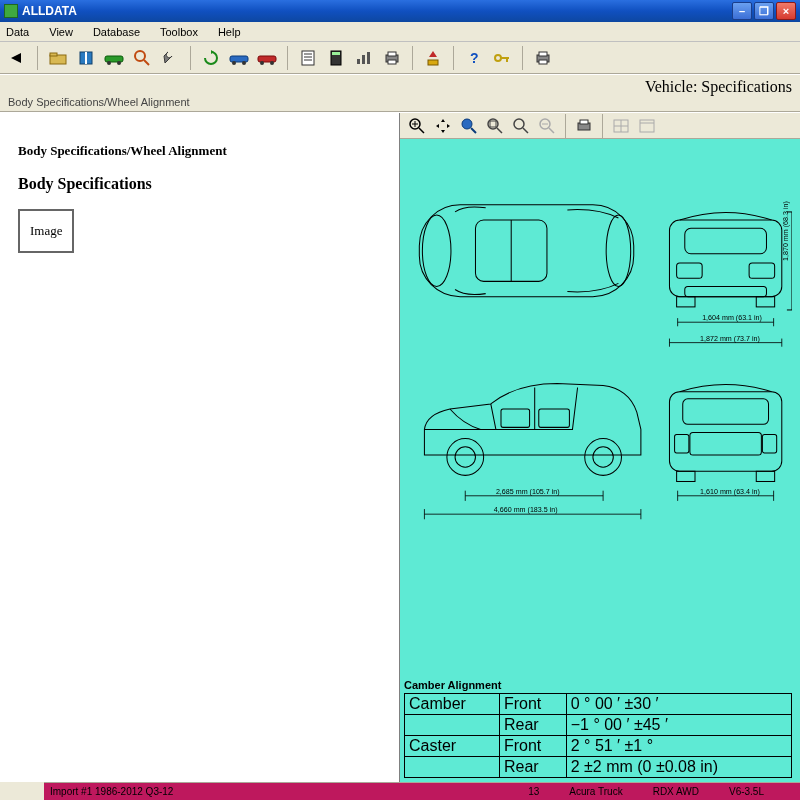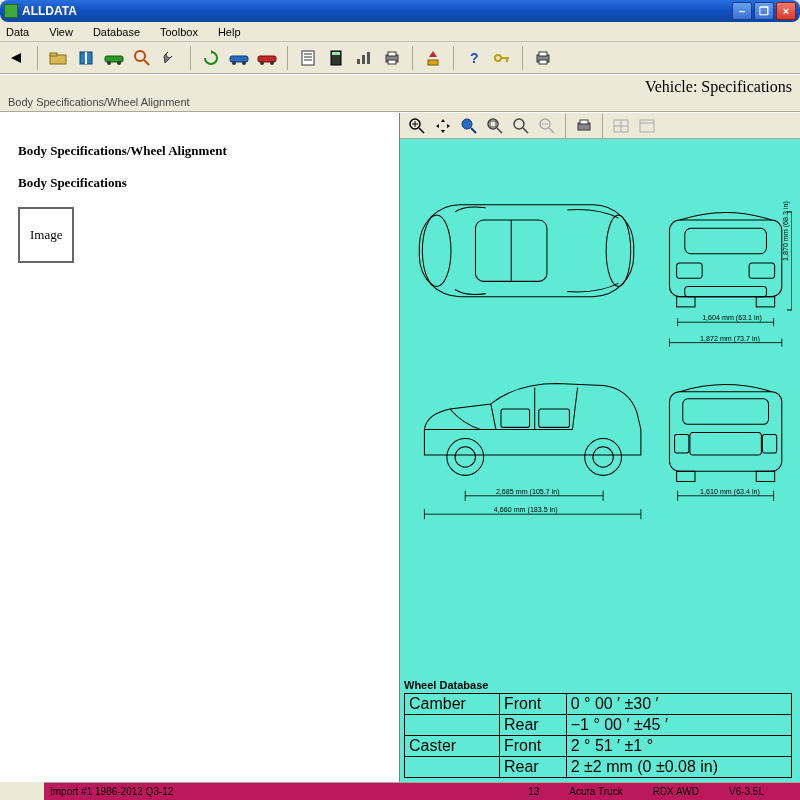--- a/index.html
+++ b/index.html
@@ -15,21 +15,20 @@
     flex-direction: column;
   }
   
   .titlebar {
     height: 22px;
     background: linear-gradient(to bottom, #2a6fe0 0%, #1050c0 50%, #0d47a1 100%);
     display: flex;
     align-items: center;
     padding: 4px 4px;
     color: #fff;
-    border-radius: 8px;
   }
   .titlebar .tb-icon {
     width: 14px; height: 14px;
     background: #3fa93f;
     border: 1px solid #206820;
     margin-right: 4px;
   }
   .titlebar .title { font-weight: bold; font-size: 12px; flex: 1; }
   .win-btns { display: flex; gap: 2px; }
   .win-btn {
@@ -86,25 +85,25 @@
     min-height: 0;
   }
   .left-pane {
     width: 50%;
     background: #fff;
     border-right: 1px solid #808080;
     padding: 30px 18px;
     font-size: 12px;
   }
   .left-pane .heading { font-family: "Times New Roman", serif; font-weight: bold; margin-bottom: 16px; font-size: 13px; }
-  .left-pane .subheading { font-family: "Times New Roman", serif; font-weight: bold; margin-bottom: 16px; font-size: 13px; }
+  .left-pane .subheading { font-family: "Times New Roman", serif; font-weight: bold; margin-bottom: 16px; font-size: 16px; }
   .image-btn {
     display: inline-block;
     border: 2px solid #666;
-    padding: 18px 10px;
+    padding: 12px 10px;
     font-family: "Times New Roman", serif;
     font-size: 13px;
     background: #fff;
     cursor: pointer;
   }
   .right-pane {
     width: 50%;
     background: #5eead4;
     display: flex; flex-direction: column;
     min-width: 0;
@@ -451,21 +450,21 @@
           <g stroke="#000" stroke-width="0.8">
             <line x1="268" y1="300" x2="362" y2="300"></line>
             <line x1="268" y1="295" x2="268" y2="305"></line>
             <line x1="362" y1="295" x2="362" y2="305"></line>
           </g>
           <text x="290" y="298" font-size="7">1,610 mm (63.4 in)</text>
         </svg>
       </div>
 
       <div class="wheel-align">
-        <div class="wa-title">Wheel Database</div>
+        <div class="wa-title">Camber Alignment</div>
         <table class="wa">
           <tbody>
               <tr>
                 <td>Camber</td>
                 <td>Front</td>
                 <td>0 ° 00 ′  ±30 ′</td>
               </tr>
           <tr>
                 <td></td>
                 <td>Rear</td>

